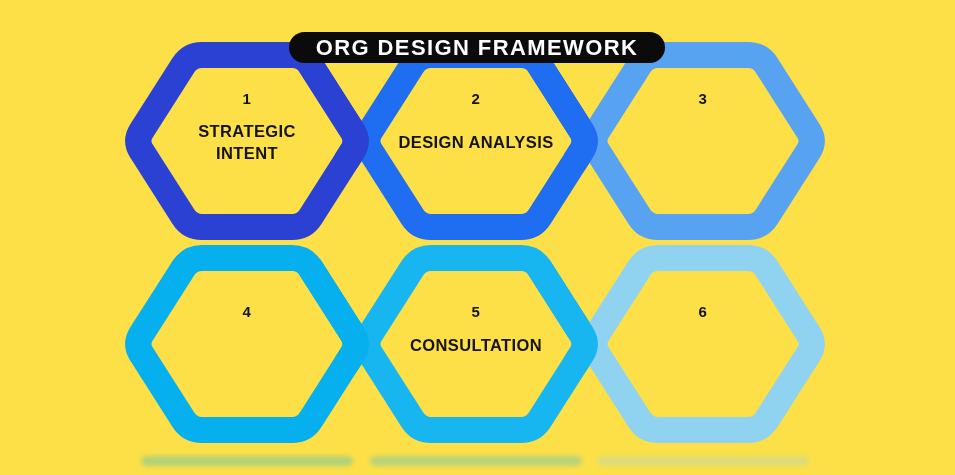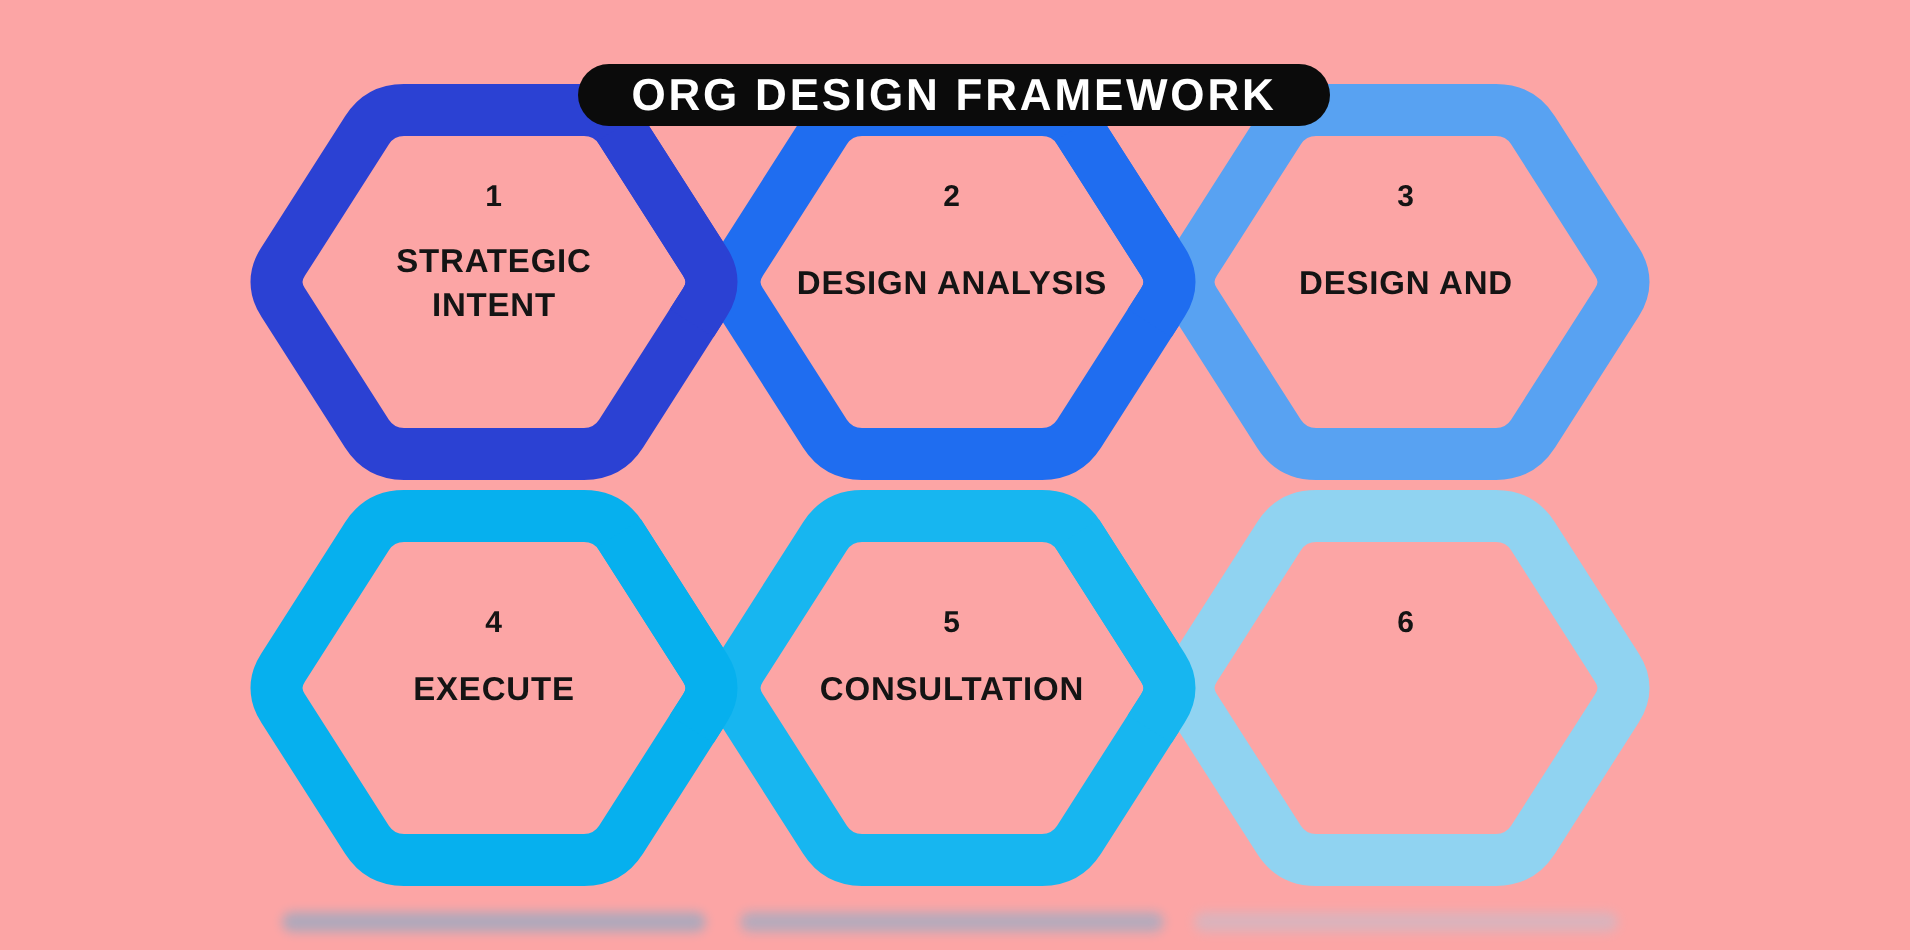--- a/index.html
+++ b/index.html
@@ -59,21 +59,21 @@
     justify-content: center;
     font-size: 16.5px;
     font-weight: bold;
     letter-spacing: 0.4px;
   }
   .step-label-line { line-height: 22px; }
 </style>
 </head>
 <body>
 
-<div class="stage" style="background: #fca5a5;">
+<div class="stage" style="background: #fde047;">
   <svg id="hex-canvas" viewBox="0 0 955 475" xmlns="http://www.w3.org/2000/svg">
       <defs>
         <filter id="refblur" x="-40%" y="-200%" width="180%" height="500%">
           <feGaussianBlur stdDeviation="2.6"></feGaussianBlur>
         </filter>
       </defs>
       <path d="M141.5 151.1 Q135.0 141.0 141.5 130.9 L183.5 65.1 Q190.0 55.0 202.0 55.0 L292.0 55.0 Q304.0 55.0 310.5 65.1 L352.5 130.9 Q359.0 141.0 352.5 151.1 L310.5 216.9 Q304.0 227.0 292.0 227.0 L202.0 227.0 Q190.0 227.0 183.5 216.9 Z" fill="none" stroke="#2b41d3" stroke-width="26" stroke-linejoin="round"></path>
       <path d="M370.5 151.1 Q364.0 141.0 370.5 130.9 L412.5 65.1 Q419.0 55.0 431.0 55.0 L521.0 55.0 Q533.0 55.0 539.5 65.1 L581.5 130.9 Q588.0 141.0 581.5 151.1 L539.5 216.9 Q533.0 227.0 521.0 227.0 L431.0 227.0 Q419.0 227.0 412.5 216.9 Z" fill="none" stroke="#1f6df0" stroke-width="26" stroke-linejoin="round"></path>
       <path d="M597.5 151.1 Q591.0 141.0 597.5 130.9 L639.5 65.1 Q646.0 55.0 658.0 55.0 L748.0 55.0 Q760.0 55.0 766.5 65.1 L808.5 130.9 Q815.0 141.0 808.5 151.1 L766.5 216.9 Q760.0 227.0 748.0 227.0 L658.0 227.0 Q646.0 227.0 639.5 216.9 Z" fill="none" stroke="#58a2f2" stroke-width="26" stroke-linejoin="round"></path>
       <path d="M309.5 63.6 L352.5 130.9 Q359.0 141.0 352.5 151.1 L345.8 161.6" fill="none" stroke="#2b41d3" stroke-width="26" stroke-linecap="butt" stroke-linejoin="round"></path>
@@ -103,29 +103,25 @@
   <div class="step-text" style="left: 361px; top: 86px; color: rgb(20, 20, 20);">
     <div class="step-number" style="top: 3px;">2</div>
     <div class="step-label">
         <div class="step-label-line">DESIGN ANALYSIS</div>
       </div>
   </div>
 
   <div class="step-text" style="left: 588px; top: 86px; color: rgb(20, 20, 20);">
     <div class="step-number" style="top: 3px;">3</div>
     <div class="step-label">
-        <div class="step-label-line">DESIGN AND</div>
       </div>
   </div>
 
   <div class="step-text" style="left: 132px; top: 289px; color: rgb(20, 20, 20);">
     <div class="step-number" style="top: 13px;">4</div>
-    <div class="step-label">
-        <div class="step-label-line">EXECUTE</div>
-      </div>
   </div>
 
   <div class="step-text" style="left: 361px; top: 289px; color: rgb(20, 20, 20);">
     <div class="step-number" style="top: 13px;">5</div>
     <div class="step-label">
         <div class="step-label-line">CONSULTATION</div>
       </div>
   </div>
 
   <div class="step-text" style="left: 588px; top: 289px; color: rgb(20, 20, 20);">

